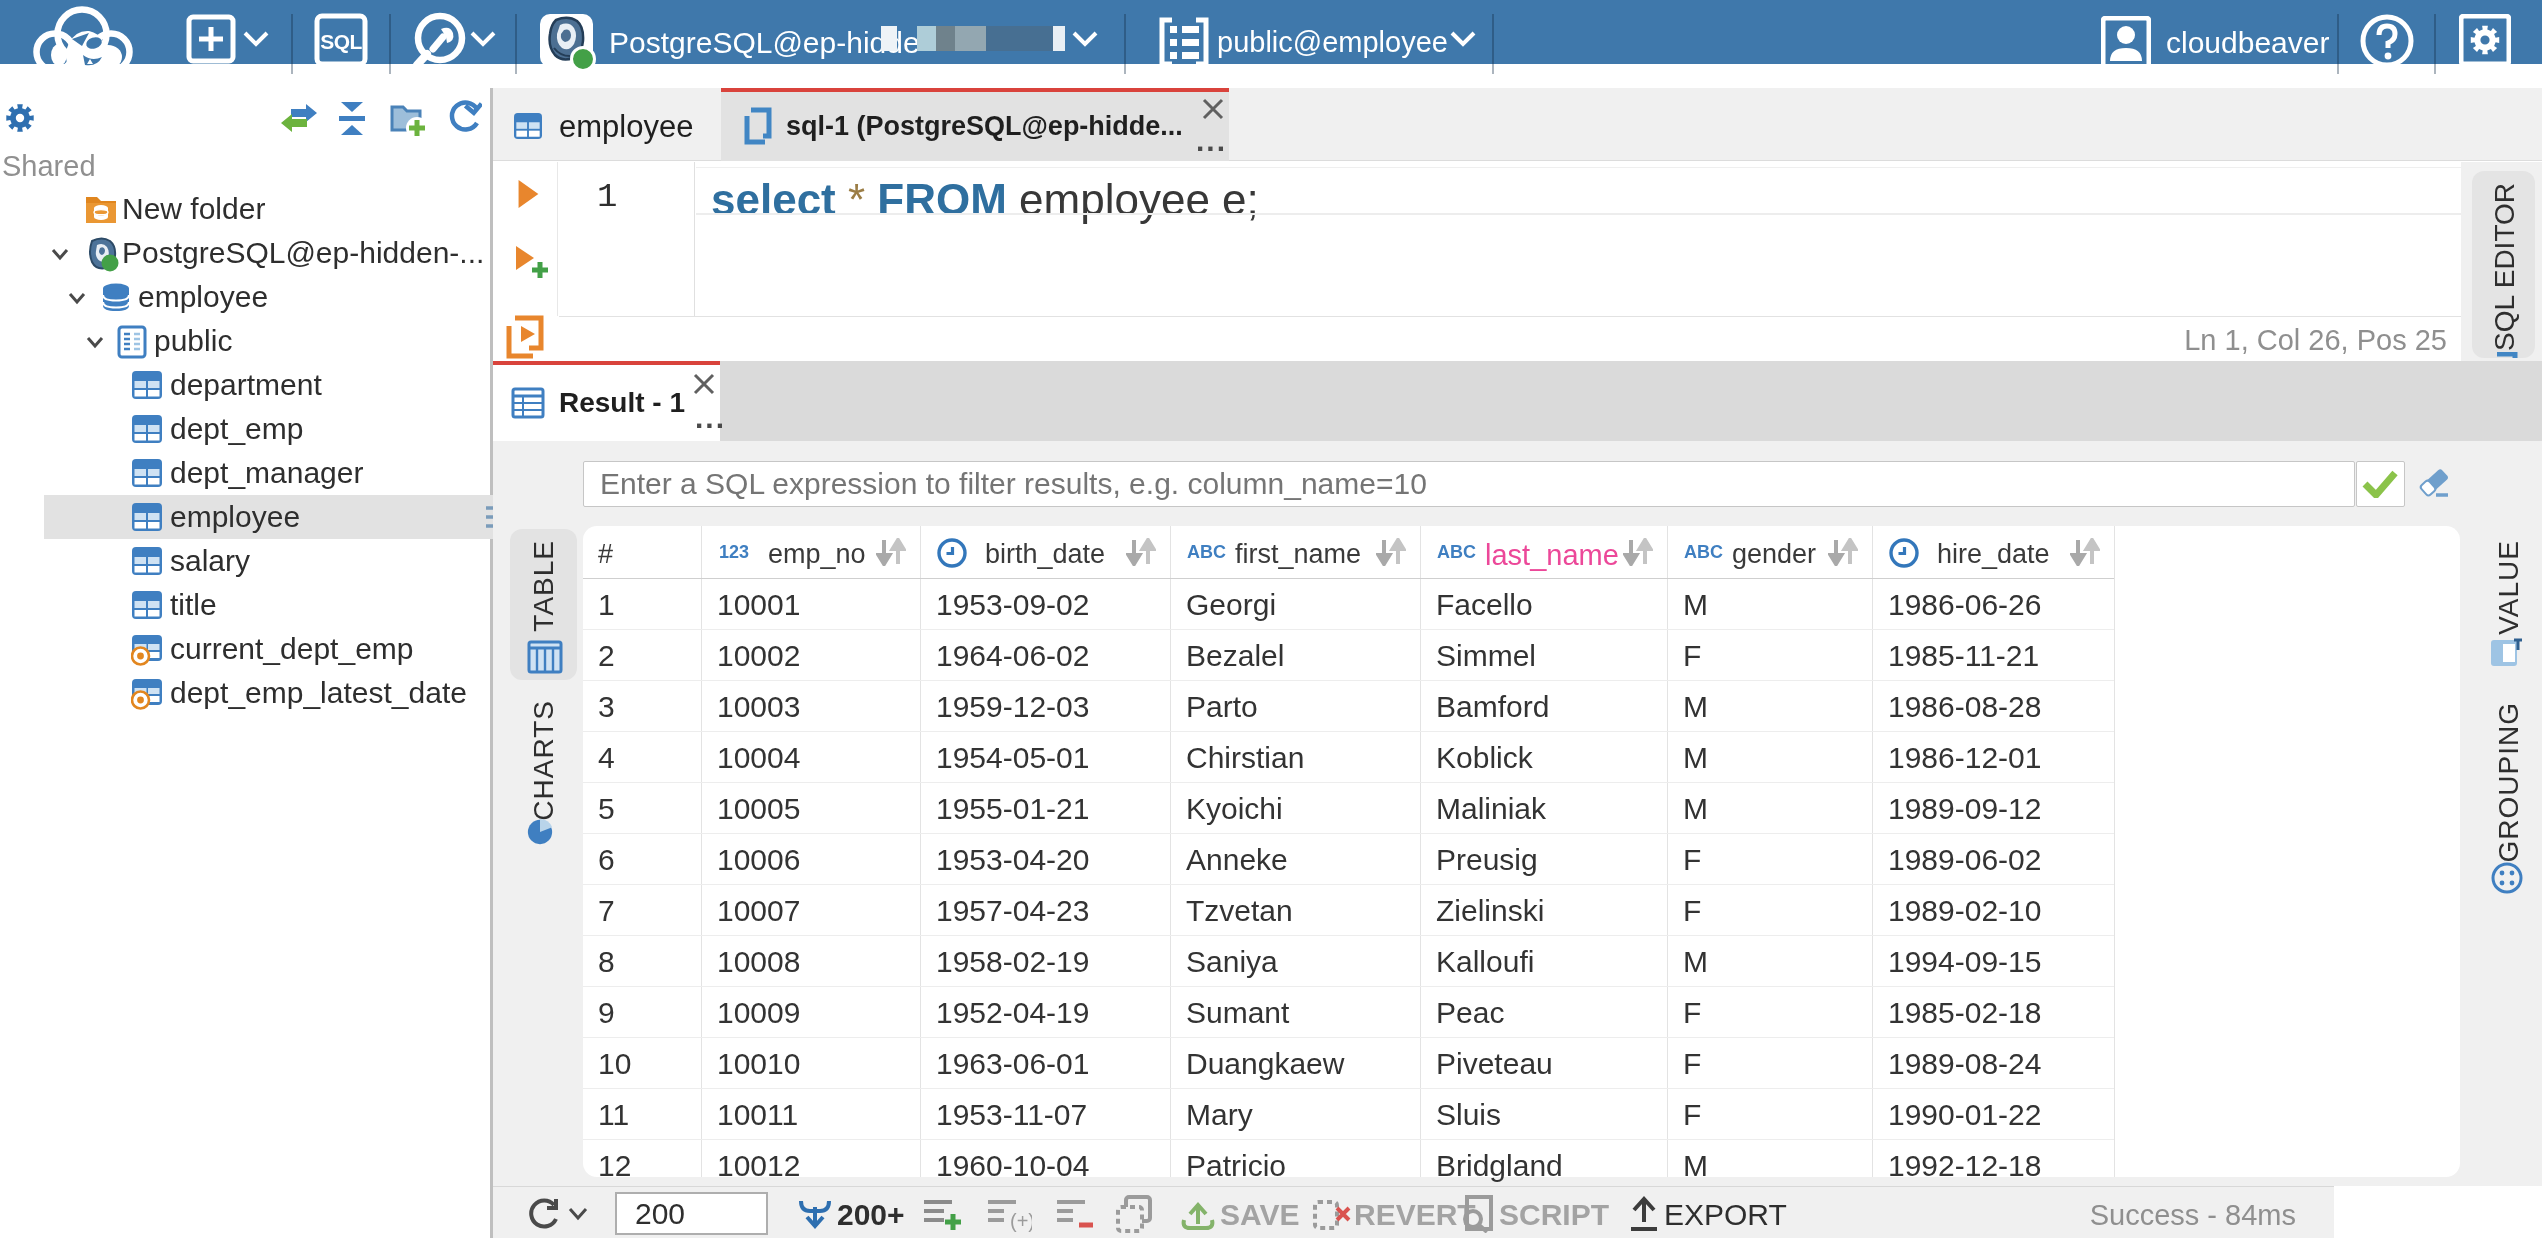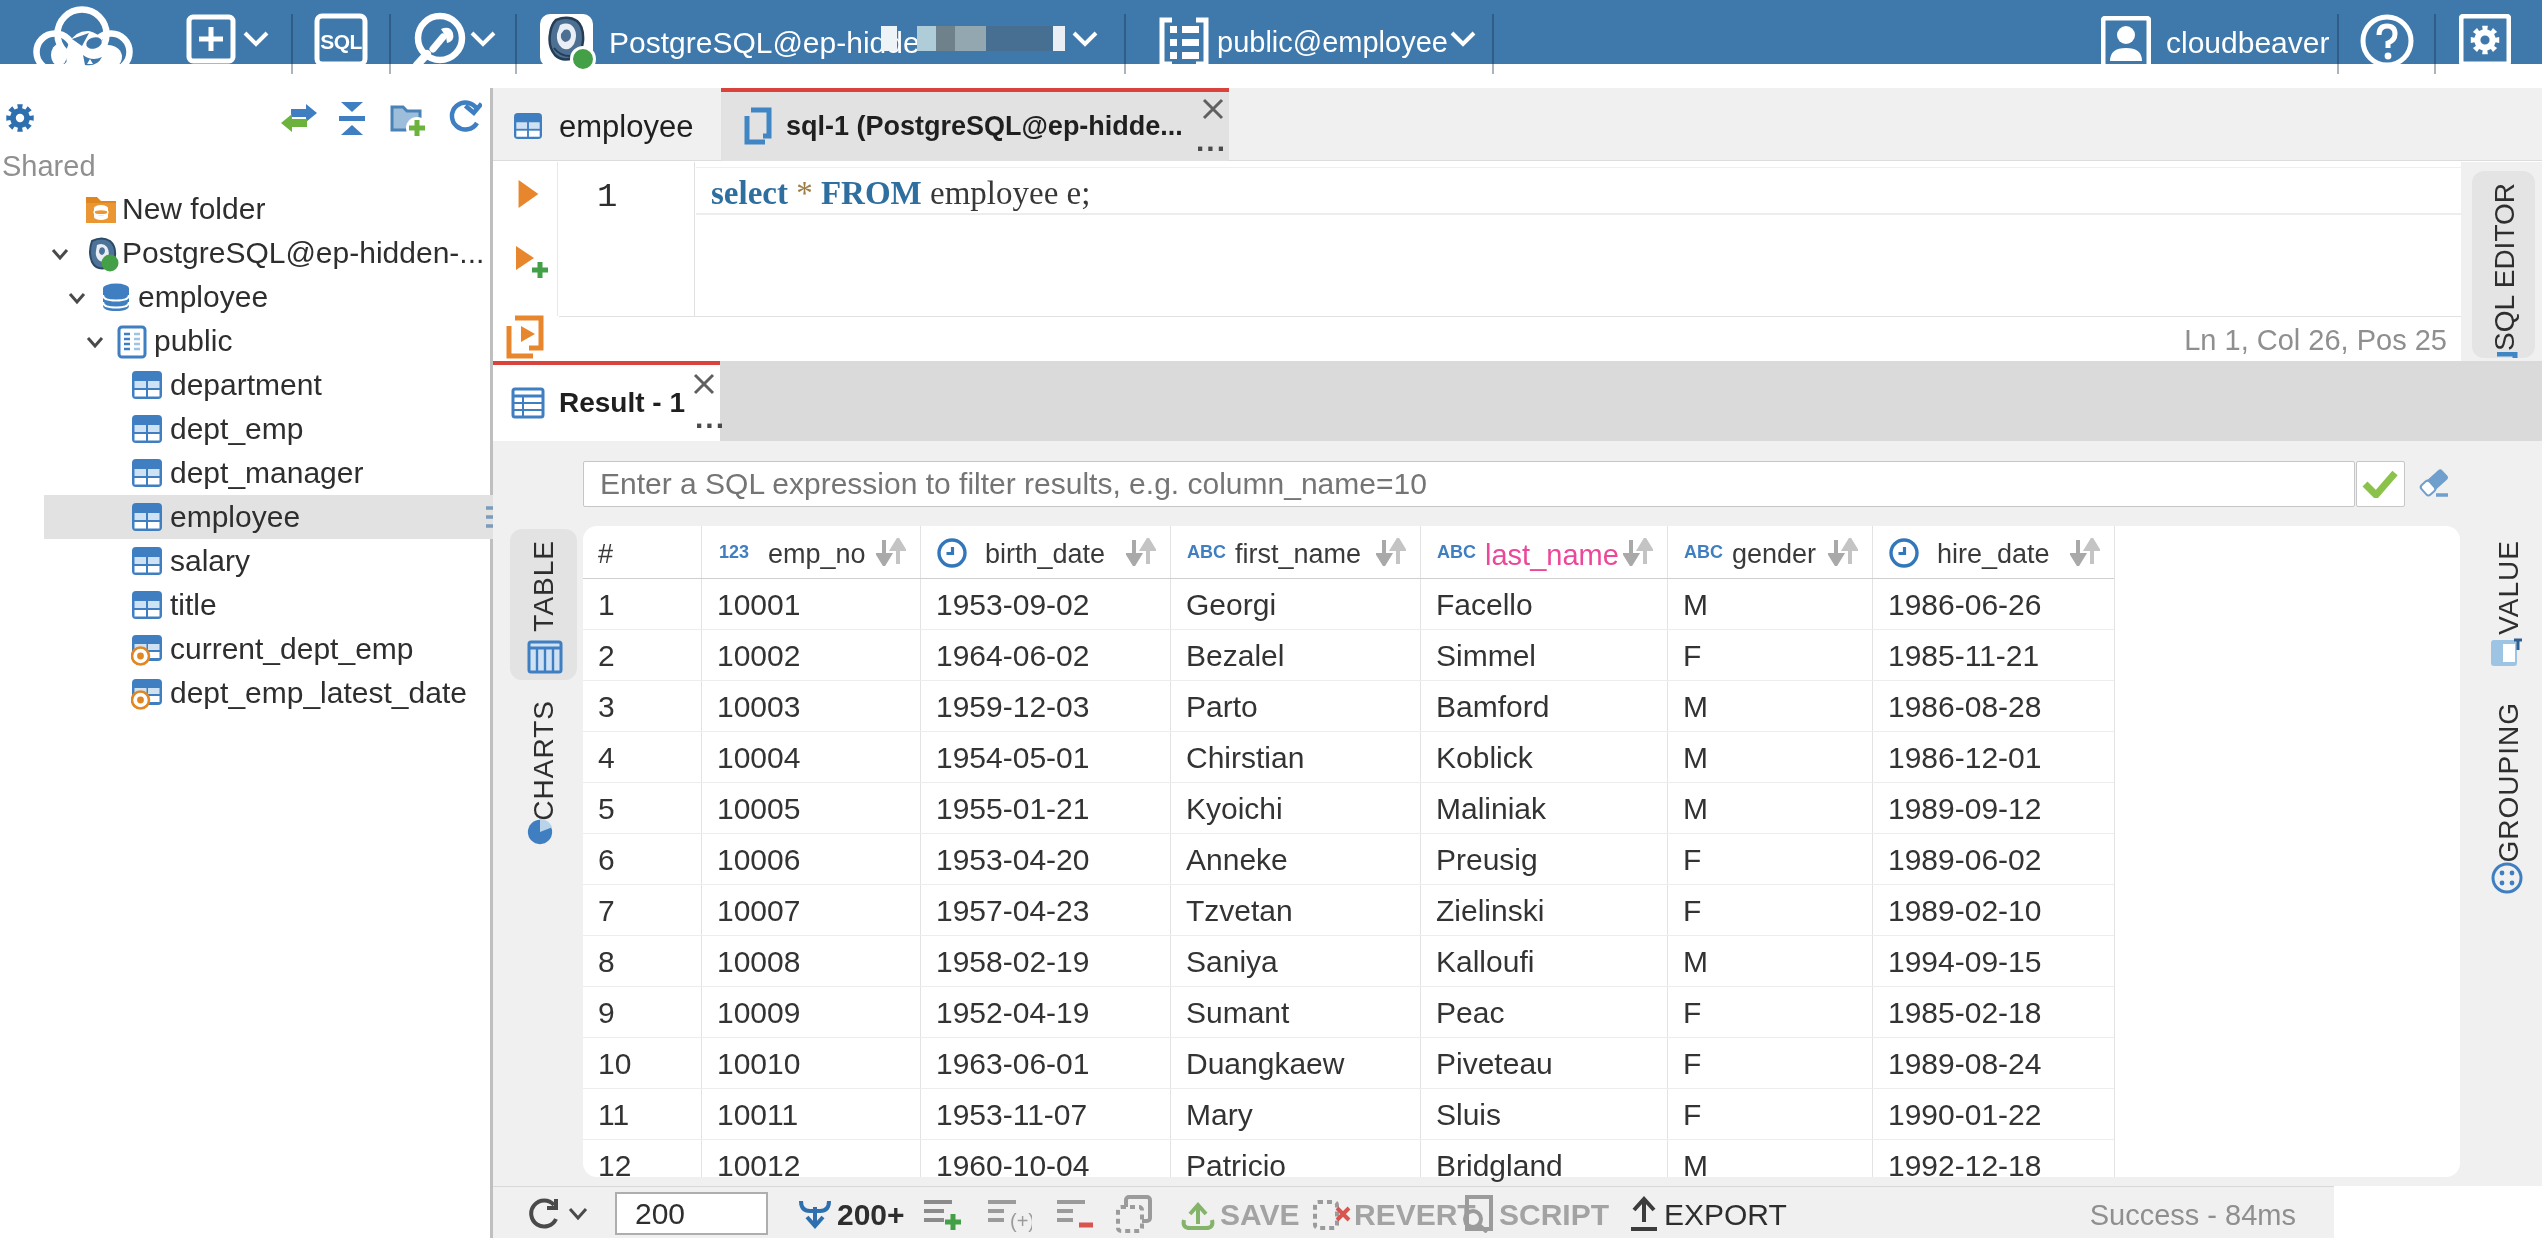--- a/index.html
+++ b/index.html
@@ -315,21 +315,21 @@
   </svg>
   <svg class="abs" style="left:12px;top:152px" width="40" height="46" viewBox="0 0 40 46">
     <path d="M10 4 H36 V34 H24" fill="none" stroke="#e8862d" stroke-width="5"></path>
     <path d="M4 12 V42 H28" fill="none" stroke="#e8862d" stroke-width="5"></path>
     <path d="M16 12 L30 20 L16 28 Z" fill="#e8862d"></path>
   </svg>
 
   <div class="abs" style="left:66px;top:0;width:136px;height:154px;border-right:1px solid #e0e0e0"></div>
   <div class="abs" style="left:104px;top:16px;font-family:'Liberation Mono',monospace;font-size:34px;color:#2f2f2f">1</div>
 
-  <div class="abs" style="left:218px;top:13px;font-family:Liberation Serif, serif;font-size:33px;color:#383838;white-space:pre"><span style="color:#2f6f9f;font-weight:bold">select</span> <span style="color:#9b7d45">*</span> <span style="color:#2f6f9f;font-weight:bold">FROM</span> employee e;</div>
+  <div class="abs" style="left:218px;top:13px;font-family:Liberation Sans, sans-serif;font-size:44px;color:#383838;white-space:pre"><span style="color:#2f6f9f;font-weight:bold">select</span> <span style="color:#9b7d45">*</span> <span style="color:#2f6f9f;font-weight:bold">FROM</span> employee e;</div>
   <div class="abs" style="left:203px;top:5px;width:1765px;height:1px;background:#efefef"></div>
   <div class="abs" style="left:203px;top:51px;width:1765px;height:2px;background:#ededed"></div>
 
   <div class="abs" style="left:66px;top:154px;width:1902px;height:45px;border-top:1px solid #e2e2e2"></div>
   <div class="abs" style="right:14px;top:162px;font-size:29px;color:#8f8f8f">Ln 1, Col 26, Pos 25</div>
 </div>
 <div id="editrail">
   <div class="abs" style="left:11px;top:9px;width:63px;height:187px;background:#e4e4e4;border-radius:12px;overflow:hidden">
     <div class="vtext" style="position:absolute;left:17px;top:12px;color:#2e2e2e;font-size:28px;letter-spacing:0">SQL EDITOR</div>
     <svg class="abs" style="left:17px;top:181px" width="30" height="30" viewBox="0 0 30 30">

